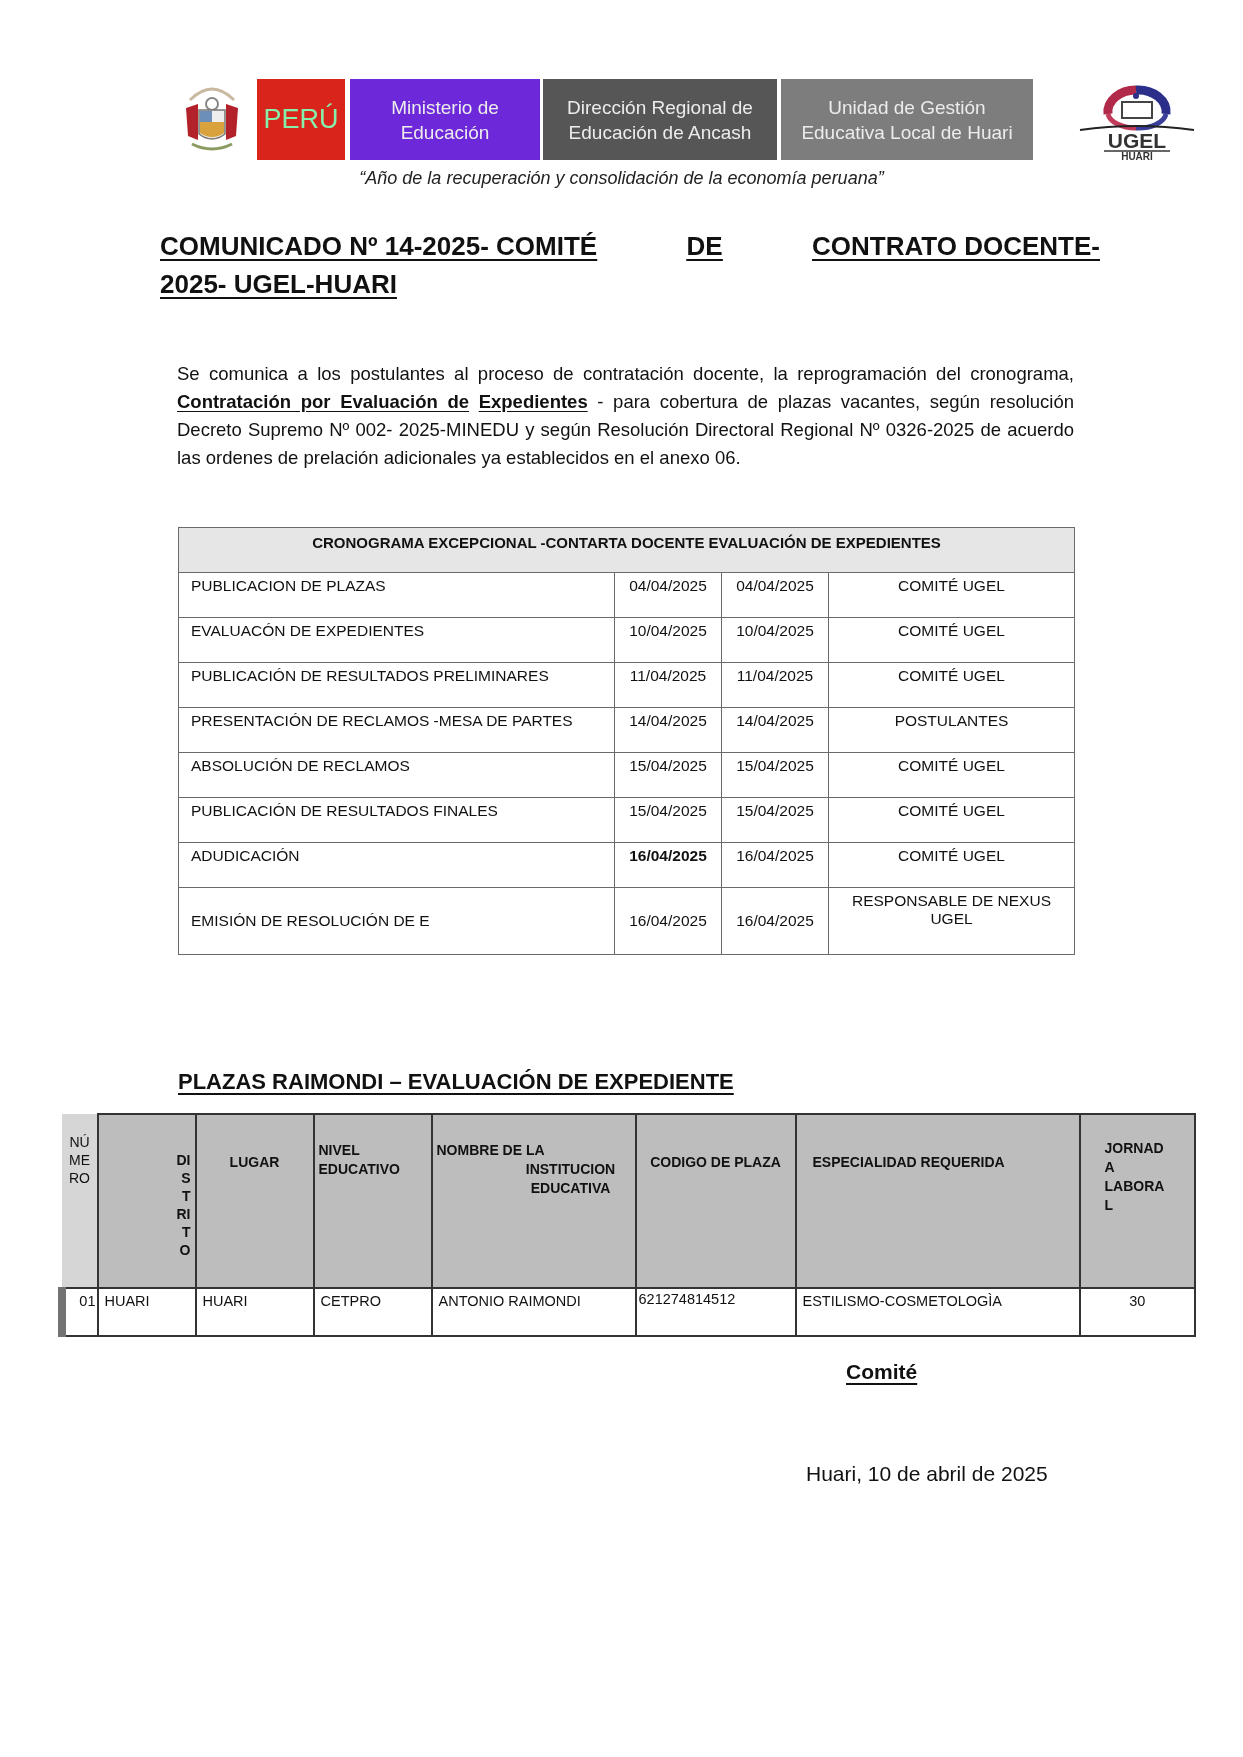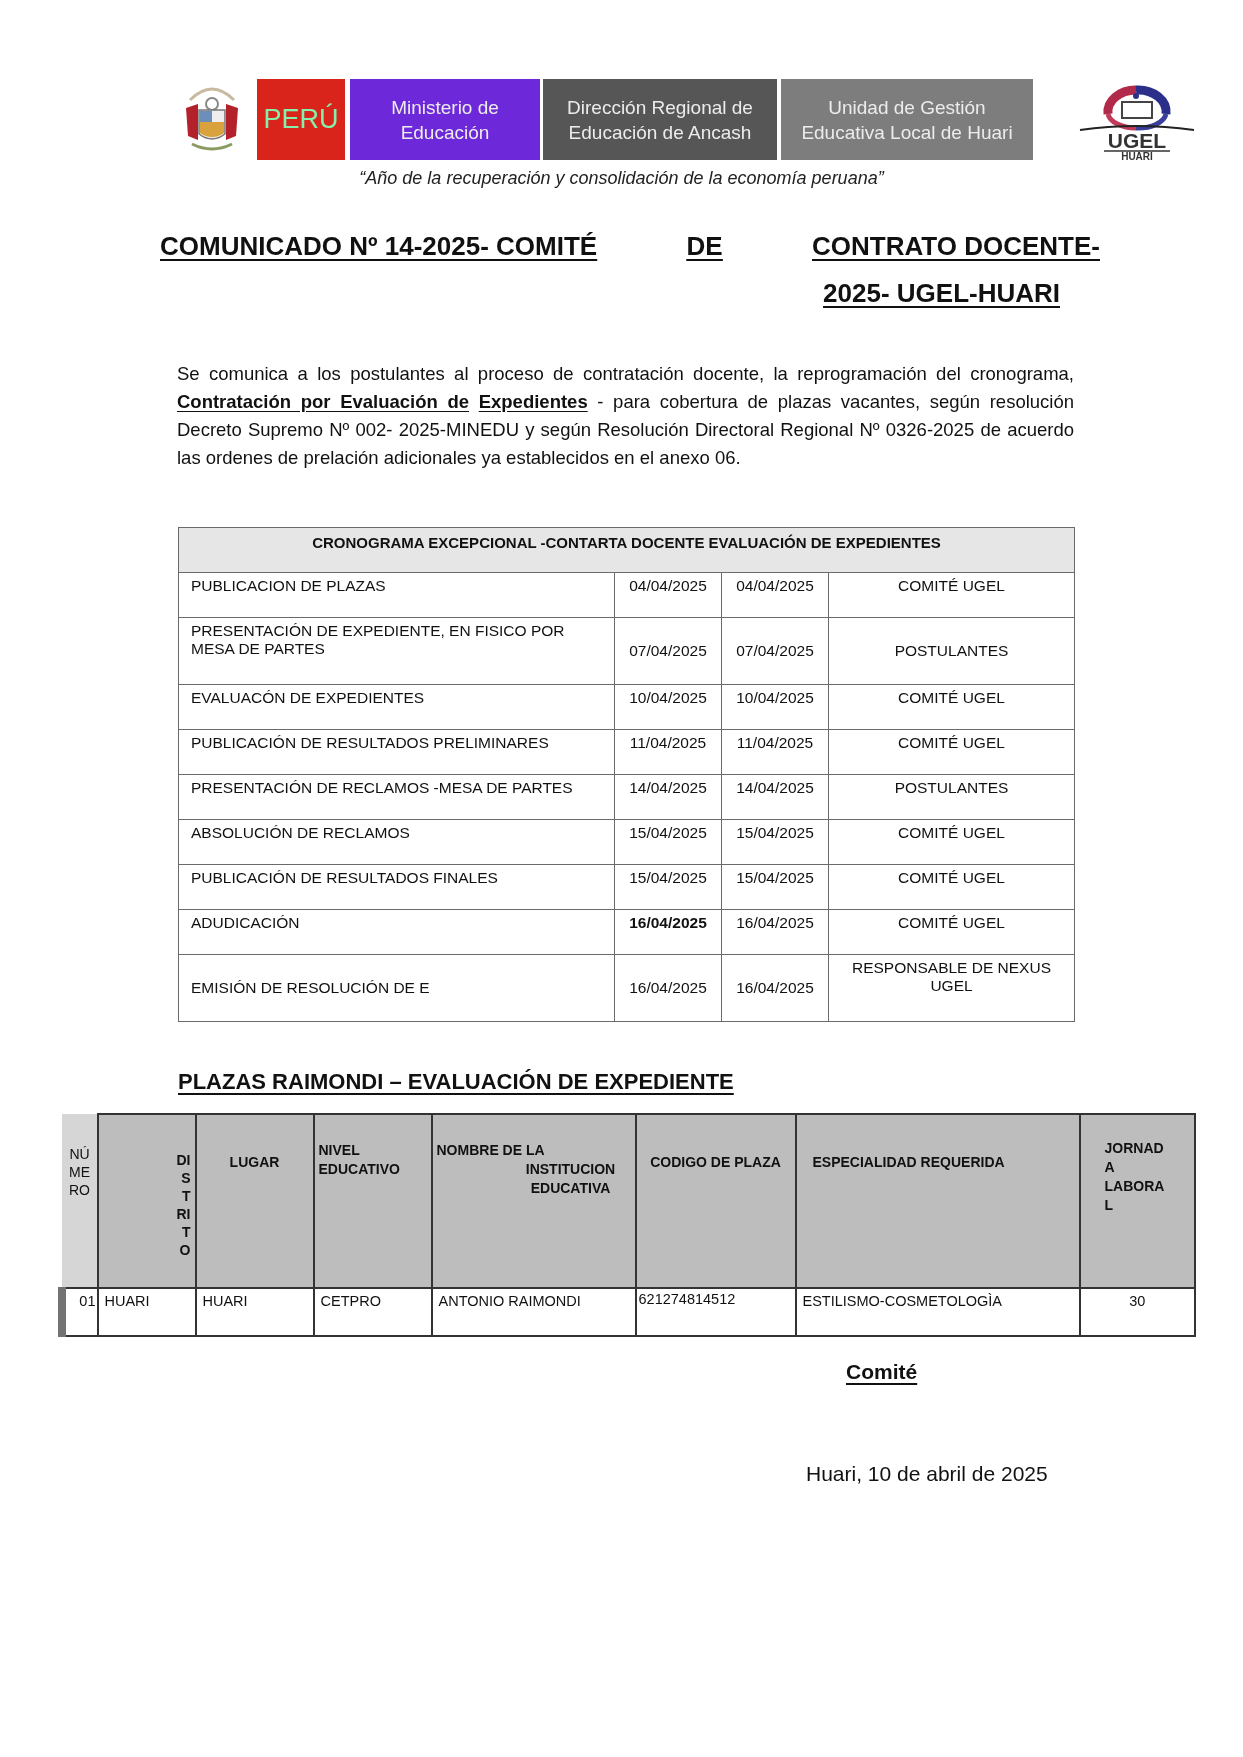--- a/index.html
+++ b/index.html
@@ -16,21 +16,21 @@
   .org-1 { left: 350px; width: 190px; background: #6d28d9; }
   .org-2 { left: 543px; width: 234px; background: #565656; }
   .org-3 { left: 781px; width: 252px; background: #7d7d7d; }
   .ugel-logo { left: 1070px; top: 78px; width: 134px; height: 84px; }
 
   .motto { left: 0; width: 1243px; top: 168px; text-align: center; font-style: italic; font-size: 18px; color: #222; }
 
   .title { left: 160px; width: 940px; top: 227px; font-weight: bold; font-size: 26px; line-height: 38px; }
   .title .l1 { display: flex; justify-content: space-between; text-decoration: underline; text-decoration-thickness: 2px; text-underline-offset: 4px; }
   .title .l1 span { text-decoration: underline; text-decoration-thickness: 2px; text-underline-offset: 4px; white-space: pre; }
-  .title .l2 { text-align: right; margin-top: 9px; padding-right: 40px; }
+  .title .l2 { text-align: left; margin-top: 0px; padding-right: 40px; }
   .title .l2 span { text-decoration: underline; text-decoration-thickness: 2px; text-underline-offset: 4px; }
 
   .para { left: 177px; width: 897px; top: 360px; font-size: 18.5px; line-height: 28px; text-align: justify; }
   .para b { text-decoration: underline; text-underline-offset: 3px; }
 
   
   table.sched { position: absolute; left: 178px; top: 527px; width: 897px; border-collapse: collapse; font-size: 15.5px; }
   table.sched td, table.sched th { border: 1.5px solid #6a6a6a; vertical-align: top; padding: 4px 12px; }
   table.sched th { background: #e6e6e6; font-weight: bold; font-size: 15px; height: 34px; text-align: center; padding-top: 6px; }
   table.sched td.act { width: 411px; }
@@ -115,26 +115,20 @@
         <th colspan="4">CRONOGRAMA EXCEPCIONAL -CONTARTA DOCENTE EVALUACIÓN DE EXPEDIENTES</th>
       </tr>
   </thead>
   <tbody>
     <tr class="row">
       <td class="act">PUBLICACION DE PLAZAS</td>
       <td class="d">04/04/2025</td>
       <td class="d">04/04/2025</td>
       <td class="r">COMITÉ UGEL</td>
     </tr>
-    <tr class="row tall">
-      <td class="act">PRESENTACIÓN DE EXPEDIENTE, EN FISICO POR MESA DE PARTES</td>
-      <td class="d vc">07/04/2025</td>
-      <td class="d vc">07/04/2025</td>
-      <td class="r vc">POSTULANTES</td>
-    </tr>
     <tr class="row">
       <td class="act">EVALUACÓN DE EXPEDIENTES</td>
       <td class="d">10/04/2025</td>
       <td class="d">10/04/2025</td>
       <td class="r">COMITÉ UGEL</td>
     </tr>
     <tr class="row">
       <td class="act">PUBLICACIÓN DE RESULTADOS PRELIMINARES</td>
       <td class="d">11/04/2025</td>
       <td class="d">11/04/2025</td>
@@ -171,21 +165,21 @@
       <td class="r">RESPONSABLE DE NEXUS UGEL</td>
     </tr>
   </tbody>
 </table>
 
 <div class="abs sub-title">PLAZAS RAIMONDI – EVALUACIÓN DE EXPEDIENTE</div>
 
 <table class="plz">
   <thead>
     <tr>
-      <th class="num" style="width:26px; padding-top:30px; line-height:18px;"><span>NÚ ME RO</span></th>
+      <th class="num" style="width:26px; padding-top:18px; line-height:18px;"><span>NÚ ME RO</span></th>
       <th style="width:88px; text-align:right; padding-top:36px; line-height:18px; word-spacing:100px;"><span>DI S T RI T O</span></th>
       <th style="width:108px; text-align:center; padding-top:38px;"><span>LUGAR</span></th>
       <th style="width:108px; text-align:left; padding-top:26px; word-spacing:60px;"><span>NIVEL EDUCATIVO</span></th>
       <th style="width:194px; text-align:left; padding-top:26px;margin-top:46px;">
         <div>NOMBRE DE LA</div>
         <div style="padding-left:84px; width:100px; text-align:center;">INSTITUCION EDUCATIVA</div>
       </th>
       <th style="width:150px; text-align:center; padding-top:38px;"><span>CODIGO DE PLAZA</span></th>
       <th style="width:262px; text-align:left; padding-left:16px; padding-top:38px;"><span>ESPECIALIDAD REQUERIDA</span></th>
       <th style="text-align:left; padding-left:24px; padding-top:24px; word-spacing:100px;"><span>JORNAD A LABORA L</span></th>

